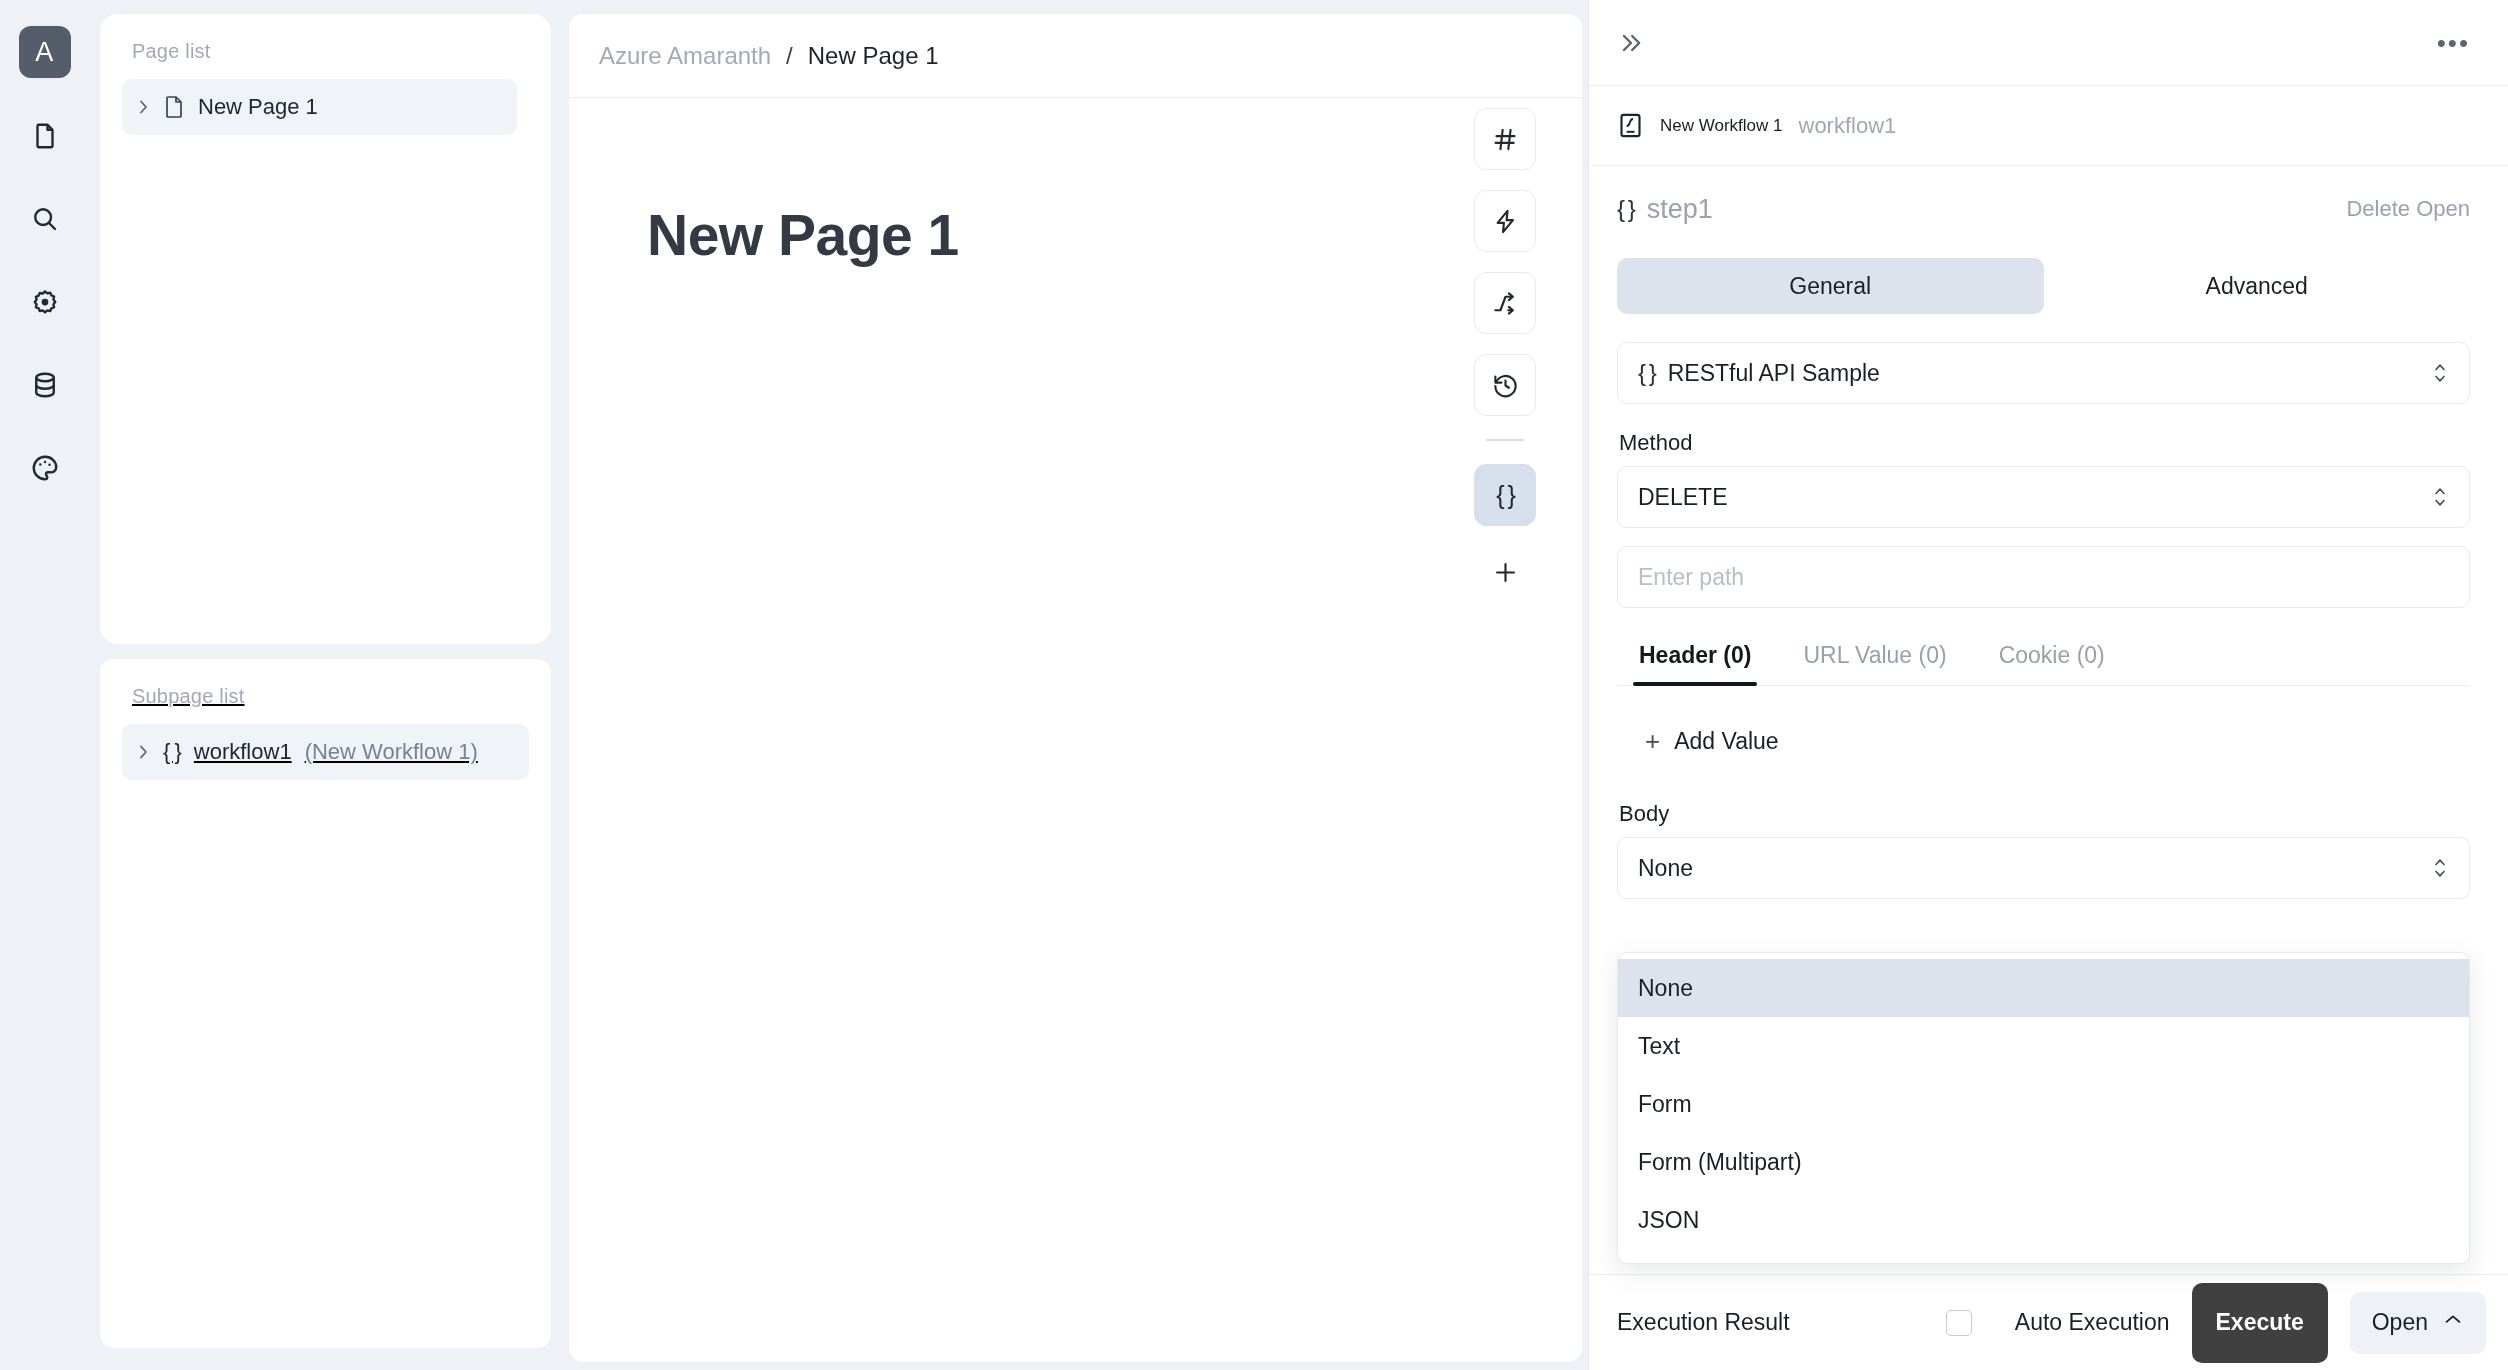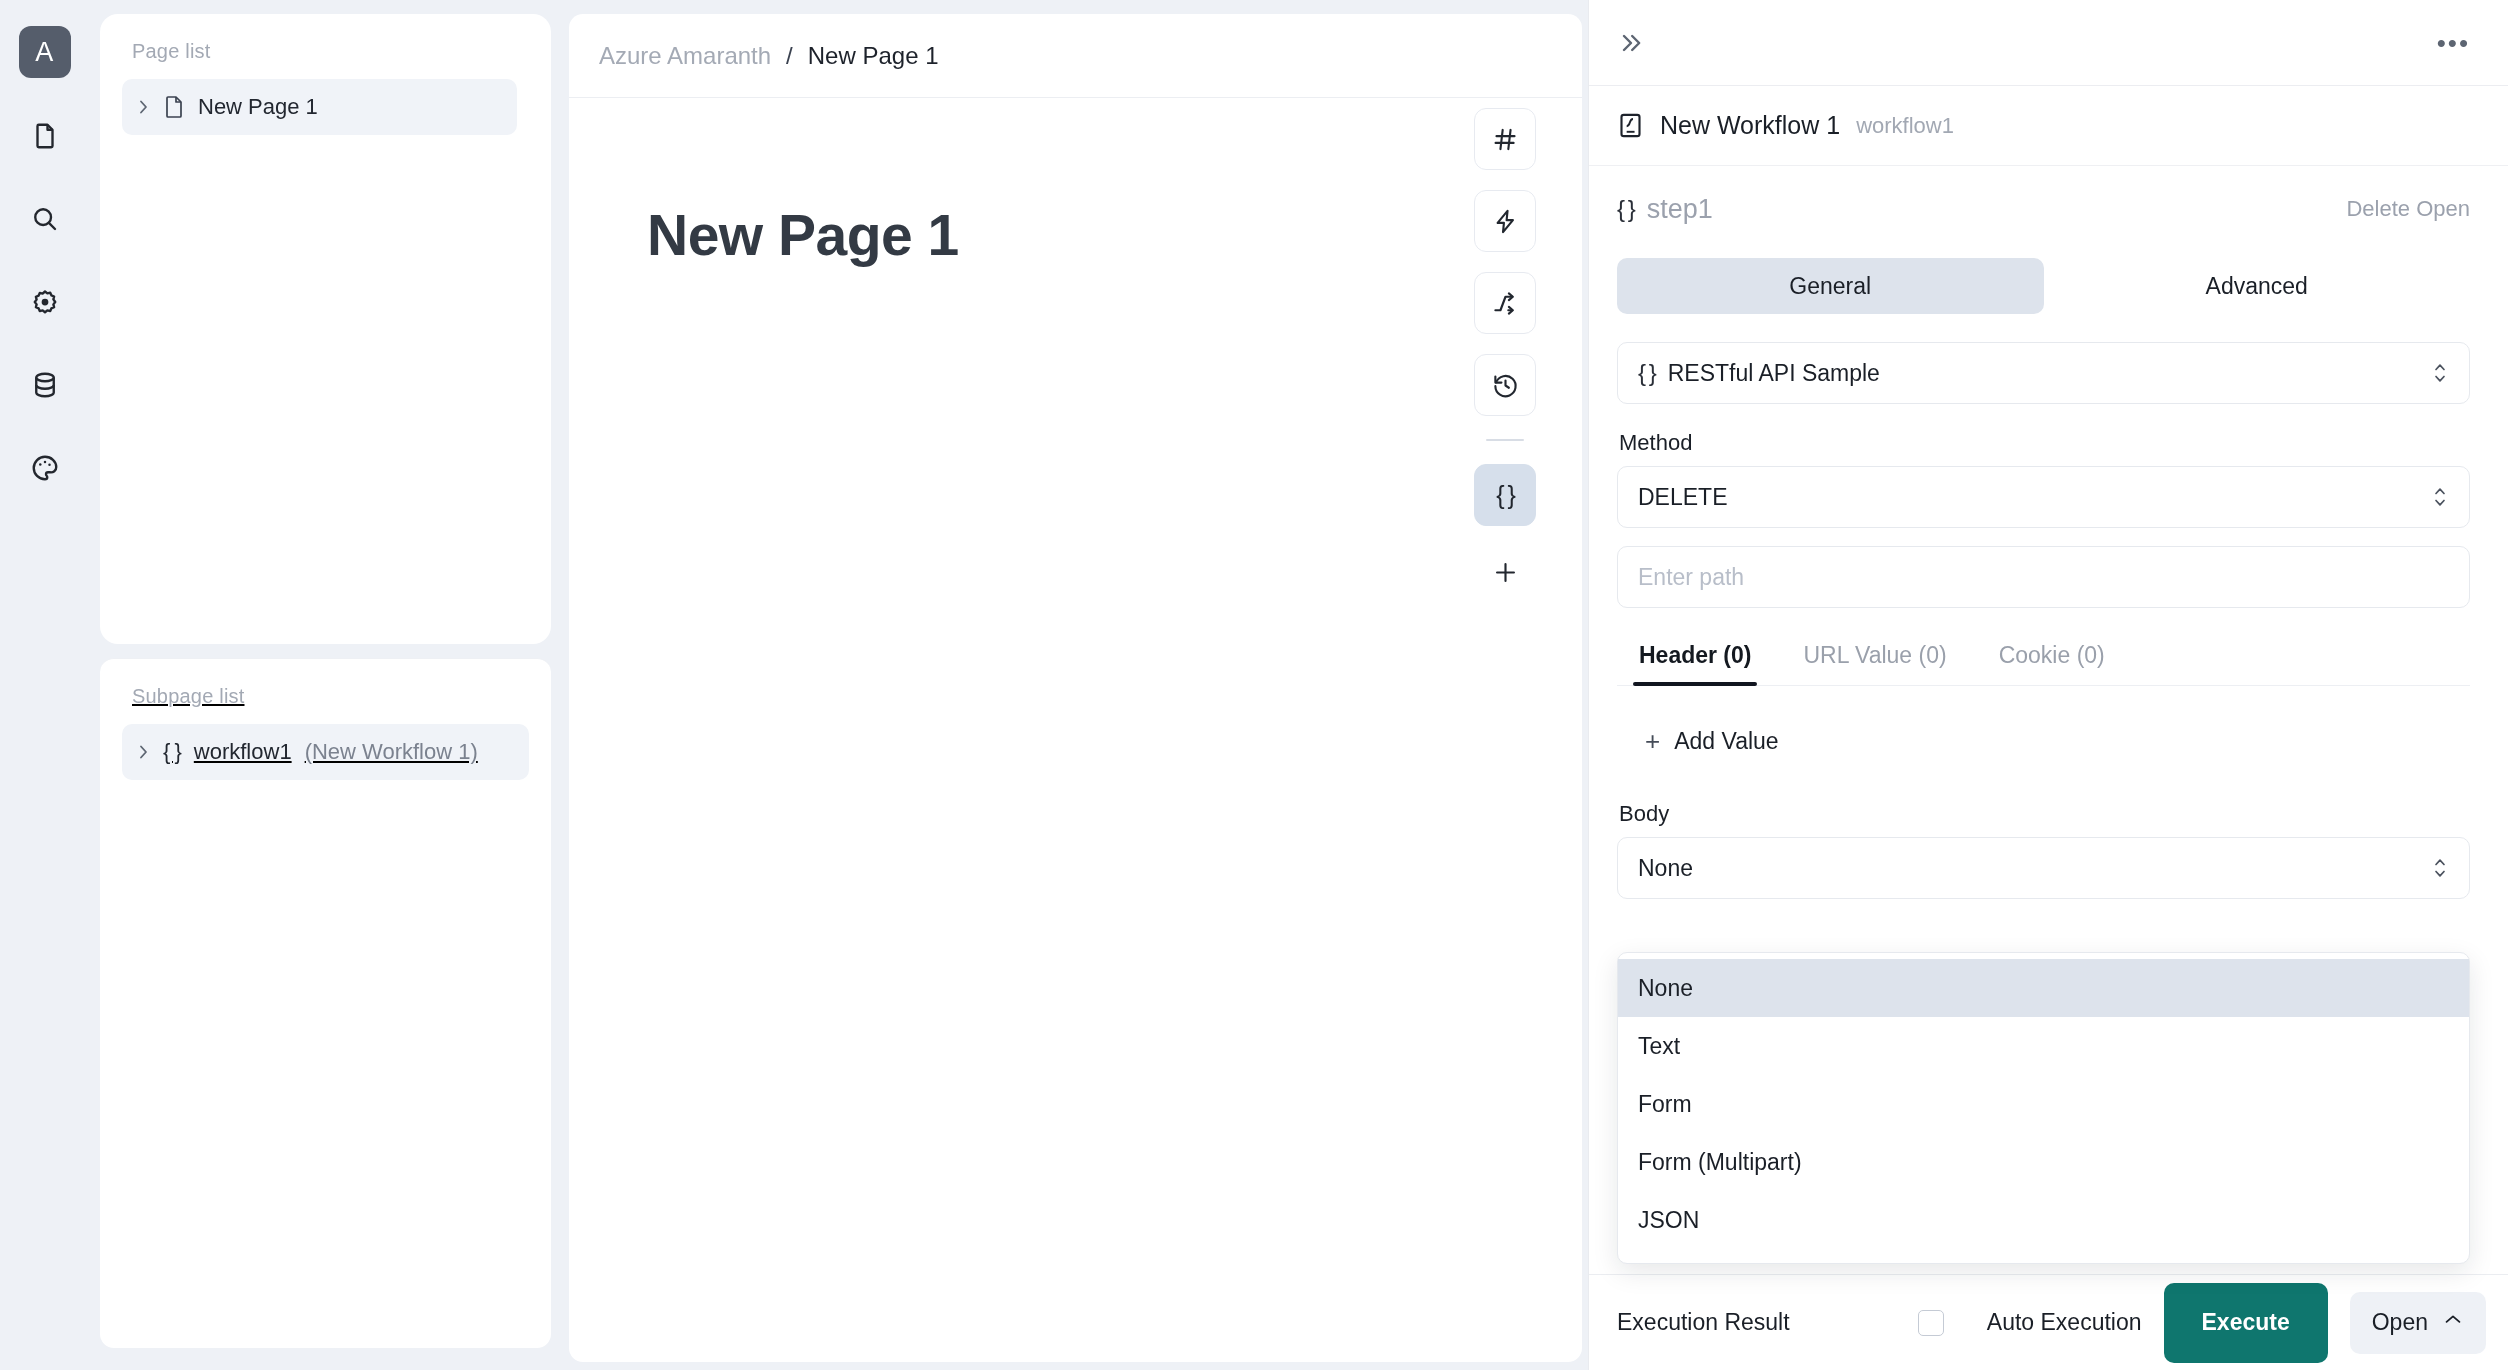--- a/index.html
+++ b/index.html
@@ -133,21 +133,21 @@
     border-bottom: 1px solid #ecedf1;
   }
   .rp-chev { color:#5d6572; display:flex; }
   .rp-dots { color:#5d6572; letter-spacing: 2px; font-size: 26px; line-height: 10px; }
 
   .rp-wf {
     height: 80px; display:flex; align-items:center; gap: 16px;
     padding-left: 28px; border-bottom: 1px solid #eff0f3;
   }
   .wf-icon { color:#1d222b; display:flex; }
-  .wf-name { font-size: 25px; color:#1a1f27; font-weight: 500; }
+  .wf-name { font-size: 17px; color:#1a1f27; font-weight: 500; }
   .wf-id { font-size: 22px; color:#a2a8b3; }
 
   .rp-step {
     height: 86px; display:flex; align-items:center; justify-content:space-between;
     padding: 0 38px 0 28px;
   }
   .step-left { display:flex; align-items:center; gap: 13px; }
   .step-brace { font-size:24px; color:#2a2f38; letter-spacing:-2px; }
   .step-name { font-size: 27px; color:#9ba1ad; font-weight: 500; }
   .delete-step { font-size: 22px; color:#9ba1ad; }
@@ -212,22 +212,22 @@
     position:absolute; left:0; right:0; bottom:0; height: 96px;
     border-top: 1px solid #ebedf1;
     display:flex; align-items:center; justify-content:space-between;
     padding: 0 22px 0 28px; background:#fff;
   }
   .exec-label { font-size: 23px; color:#1a1f27; }
   .foot-right { display:flex; align-items:center; gap: 22px; }
   .cbox { width:26px; height:26px; border:1px solid #c5cbd5; border-radius:5px; background:#fff;}
   .auto-label { font-size:23px; color:#1a1f27;margin-left:29px; }
   .btn-exec {
-    background:#0f766e; color:#fff; font-size:23px; font-weight:bold;
-    height: 80px; padding: 0 38px; border-radius: 10px;
+    background:#404040; color:#fff; font-size:23px; font-weight:bold;
+    height: 80px; padding: 0 24px; border-radius: 10px;
     display:flex; align-items:center; justify-content:center;
   }
   .btn-open {
     background:#eef1f6; color:#1a1f27; font-size:23px;
     height: 62px; padding: 0 22px; border-radius: 10px;
     display:flex; align-items:center; gap: 14px;
   }
   .gap14 { display:flex; align-items:center; gap:14px; }
 </style>
 </head>

